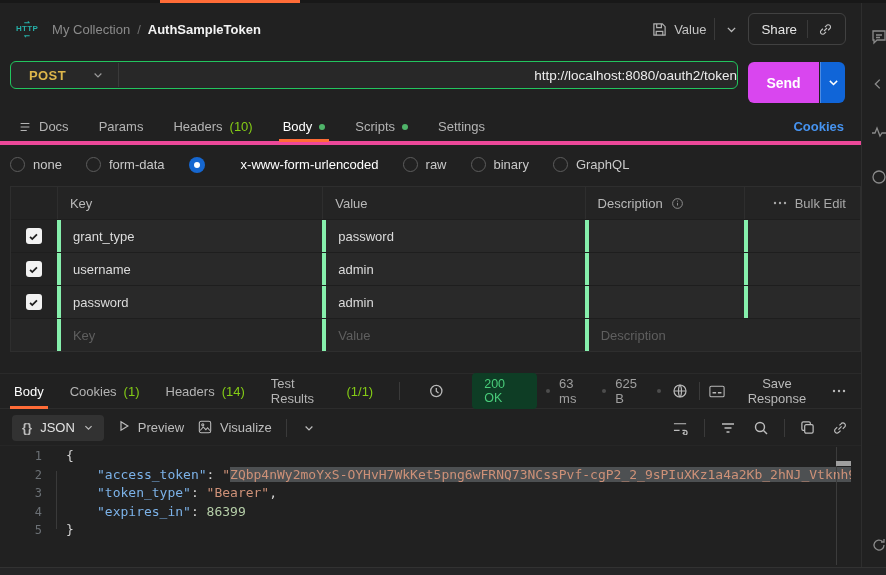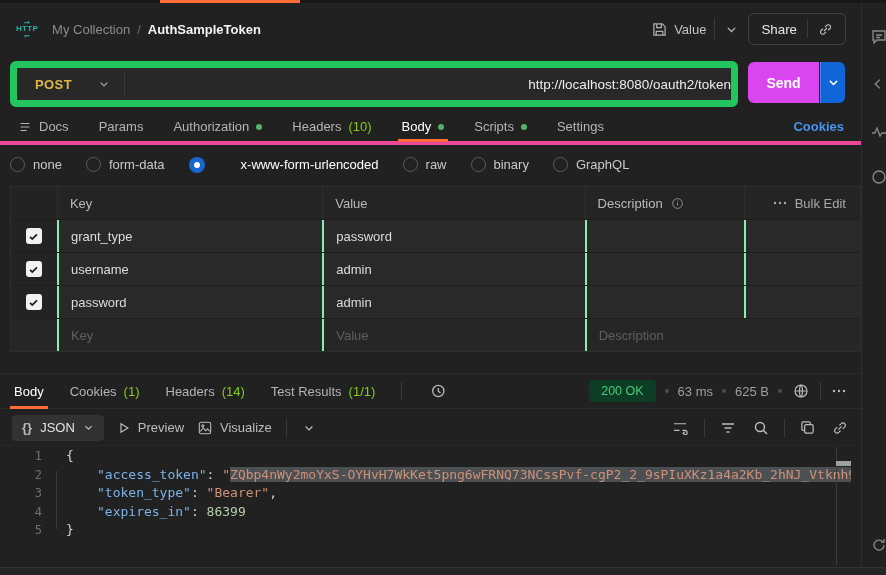--- a/index.html
+++ b/index.html
@@ -28,22 +28,22 @@
   .hdr-right{ margin-left:auto; display:flex; align-items:center; gap:8px; }
   .btn-ghost{ display:flex; align-items:center; gap:7px; background:none; border:none;
     color:#c4c4c4; font-size:13px; cursor:pointer; font-family:inherit; }
   .hdr-div{ width:1px; height:22px; background:#3a3a3a; }
   .icon-btn{ background:none; border:none; color:#b9b9b9; cursor:pointer; padding:2px; }
   .share-group{ display:flex; align-items:center; border:1px solid #414141; border-radius:6px;
     height:32px; padding:0 12px; gap:10px; background:none; color:#e6e6e6; }
   .share-group .vsep{ height:18px; }
 
   
-  .url-box{ position:absolute; left:10px; top:61px; width:728px; height:46px;
-    background:#282828; border:7px solid #22c55e; border-radius:6px;
+  .url-box{ position:absolute; left:10px; top:61px; width:728px; height:28px;
+    background:#282828; border:1px solid #22c55e; border-radius:6px;
     display:flex; align-items:center; }
   .method{ color:#ddb64b; font-weight:bold; letter-spacing:.4px; padding:0 14px 0 18px;
     background:none; border:none; font-size:13px; font-family:inherit; display:flex; align-items:center; gap:26px; cursor:pointer;}
   .method .chev{ color:#9a9a9a; }
   .url-box .vsep{ height:24px; }
   .url-text{ padding-left:14px; color:#ededed; font-size:13.5px; flex:1; cursor:text;text-align:right; }
   .send-btn{ position:absolute; left:748px; top:62px; width:71px; height:41px;
     background:#d946ef; border:none; border-radius:6px 0 0 6px; color:#fff;
     font-size:14px; font-weight:bold; font-family:inherit; cursor:pointer; }
   .send-caret{ position:absolute; left:820px; top:62px; width:25px; height:41px;
@@ -69,21 +69,21 @@
   .radio{ width:15px; height:15px; border-radius:50%; border:1.5px solid #5c5c5c; }
   .mode.selected .radio{ border:none; background:#1667d0; position:relative; width:16px; height:16px; }
   .mode.selected .radio::after{ content:""; position:absolute; left:5px; top:5px;
     width:6px; height:6px; border-radius:50%; background:#fff; }
   .mode.selected{ color:#ffffff;gap:36px; }
 
   
   .ptable{ position:absolute; left:10px; top:186px; width:851px; border:1px solid #2e2e2e; }
   .prow{ display:flex; height:33px; background:#292929; border-top:1px solid #1e1e1e; }
   .prow.head{ height:32px; background:#242424; border-top:none; color:#b9b9b9; }
-  .pc{ display:flex; align-items:center; padding:0 12px; border-left:2px solid #86efac; overflow:hidden; }
+  .pc{ display:flex; align-items:center; padding:0 12px; border-left:4px solid #86efac; overflow:hidden; }
   .prow.head .pc{ border-left:1px solid #2e2e2e; }
   .c-check{ width:46px; justify-content:center; border-left:none !important; background:#232323; }
   .c-key{ width:266px; } .c-val{ width:263px; } .c-desc{ width:160px; } .c-bulk{ width:116px; color:#a8a8a8; gap:8px; justify-content:flex-end; padding-right:14px; cursor:pointer;}
   .prow.empty{ background:#262626; color:#5f5f5f; }
   .prow.empty .c-desc{ width:276px; }
   .cb{ width:16px; height:16px; background:#f2f2f2; border-radius:3px; display:flex;
     align-items:center; justify-content:center; cursor:pointer; }
   .cell-text{ color:#dcdcdc; }
   .info-ic{ margin-left:8px; color:#8f8f8f; }
 
@@ -99,21 +99,21 @@
   .save-resp{ display:flex; align-items:center; gap:8px; color:#b9b9b9; background:none;
     border:none; font-family:inherit; font-size:13px; cursor:pointer; }
 
   
   .viewer-bar{ position:absolute; left:0; top:410px; width:862px; height:36px;
     display:flex; align-items:center; padding:0 12px; gap:14px; border-bottom:1px solid #262626; }
   .json-chip{ display:flex; align-items:center; gap:8px; background:#323232; border:none;
     border-radius:4px; height:26px; padding:0 10px; color:#e3e3e3; font-family:inherit;
     font-size:13px; cursor:pointer; }
   .json-chip .braces{ color:#bdbdbd; font-weight:bold; }
-  .bar-item{ display:flex; align-items:center; gap:8px; color:#bdbdbd; background:none;
+  .bar-item{ display:flex; gap:8px; color:#bdbdbd; background:none;
     border:none; font-family:inherit; font-size:13px; cursor:pointer; }
   .viewer-right{ margin-left:auto; display:flex; align-items:center; gap:13px; }
   .viewer-bar .vsep{ height:18px; }
 
   
   .code-area{ position:absolute; left:0; top:447px; width:851px; height:119px; overflow:hidden;
     font-family:"DejaVu Sans Mono", monospace; font-size:13px; line-height:18.6px; }
   .cl{ white-space:pre; padding-left:14px; }
   .ln{ display:inline-block; width:28px; text-align:right; color:#6b7075; margin-right:24px;
     font-size:12px; }
@@ -208,24 +208,20 @@
         <svg width="14" height="14" viewBox="0 0 16 16" stroke="#b4b4b4" stroke-width="1.4">
             <path d="M3 4h10M3 8h10M3 12h7"></path>
           </svg>
       </span>
       <span>Docs</span>
     </div>
     <div class="tab">
       <span>Params</span>
     </div>
     <div class="tab">
-      <span>Authorization</span>
-      <span class="dot"></span>
-    </div>
-    <div class="tab">
       <span>Headers</span>
       <span class="count">(10)</span>
     </div>
     <div class="tab active">
       <span>Body</span>
       <span class="dot"></span>
     </div>
     <div class="tab">
       <span>Scripts</span>
       <span class="dot"></span>
@@ -371,20 +367,29 @@
       <span class="sep-dot"></span>
       <span class="meta-text">625 B</span>
       <span class="sep-dot"></span>
       <span class="icon-btn">
         <svg width="16" height="16" viewBox="0 0 16 16" fill="none" stroke="#b9b9b9" stroke-width="1.2">
           <circle cx="8" cy="8" r="6"></circle>
             <path d="M2 8h12M8 2c2 1.8 2 10.2 0 12M8 2c-2 1.8-2 10.2 0 12"></path>
         </svg>
       </span>
       <div class="vsep" style="height:18px"></div>
+      <button class="save-resp">
+        <span>
+          <svg width="16" height="13" viewBox="0 0 18 14" fill="none" stroke="#b9b9b9" stroke-width="1.2">
+            <rect x="1" y="1" width="16" height="12" rx="1.5"></rect>
+              <path d="M4 8.5h4M10 8.5h4" stroke-width="1.6"></path>
+          </svg>
+        </span>
+        <span>Save Response</span>
+      </button>
       <span class="icon-btn">
         <svg width="14" height="6" viewBox="0 0 14 6" fill="#b9b9b9">
             <circle cx="2" cy="3" r="1.2"></circle>
             <circle cx="7" cy="3" r="1.2"></circle>
             <circle cx="12" cy="3" r="1.2"></circle>
           </svg>
       </span>
     </div>
   </div>
 

